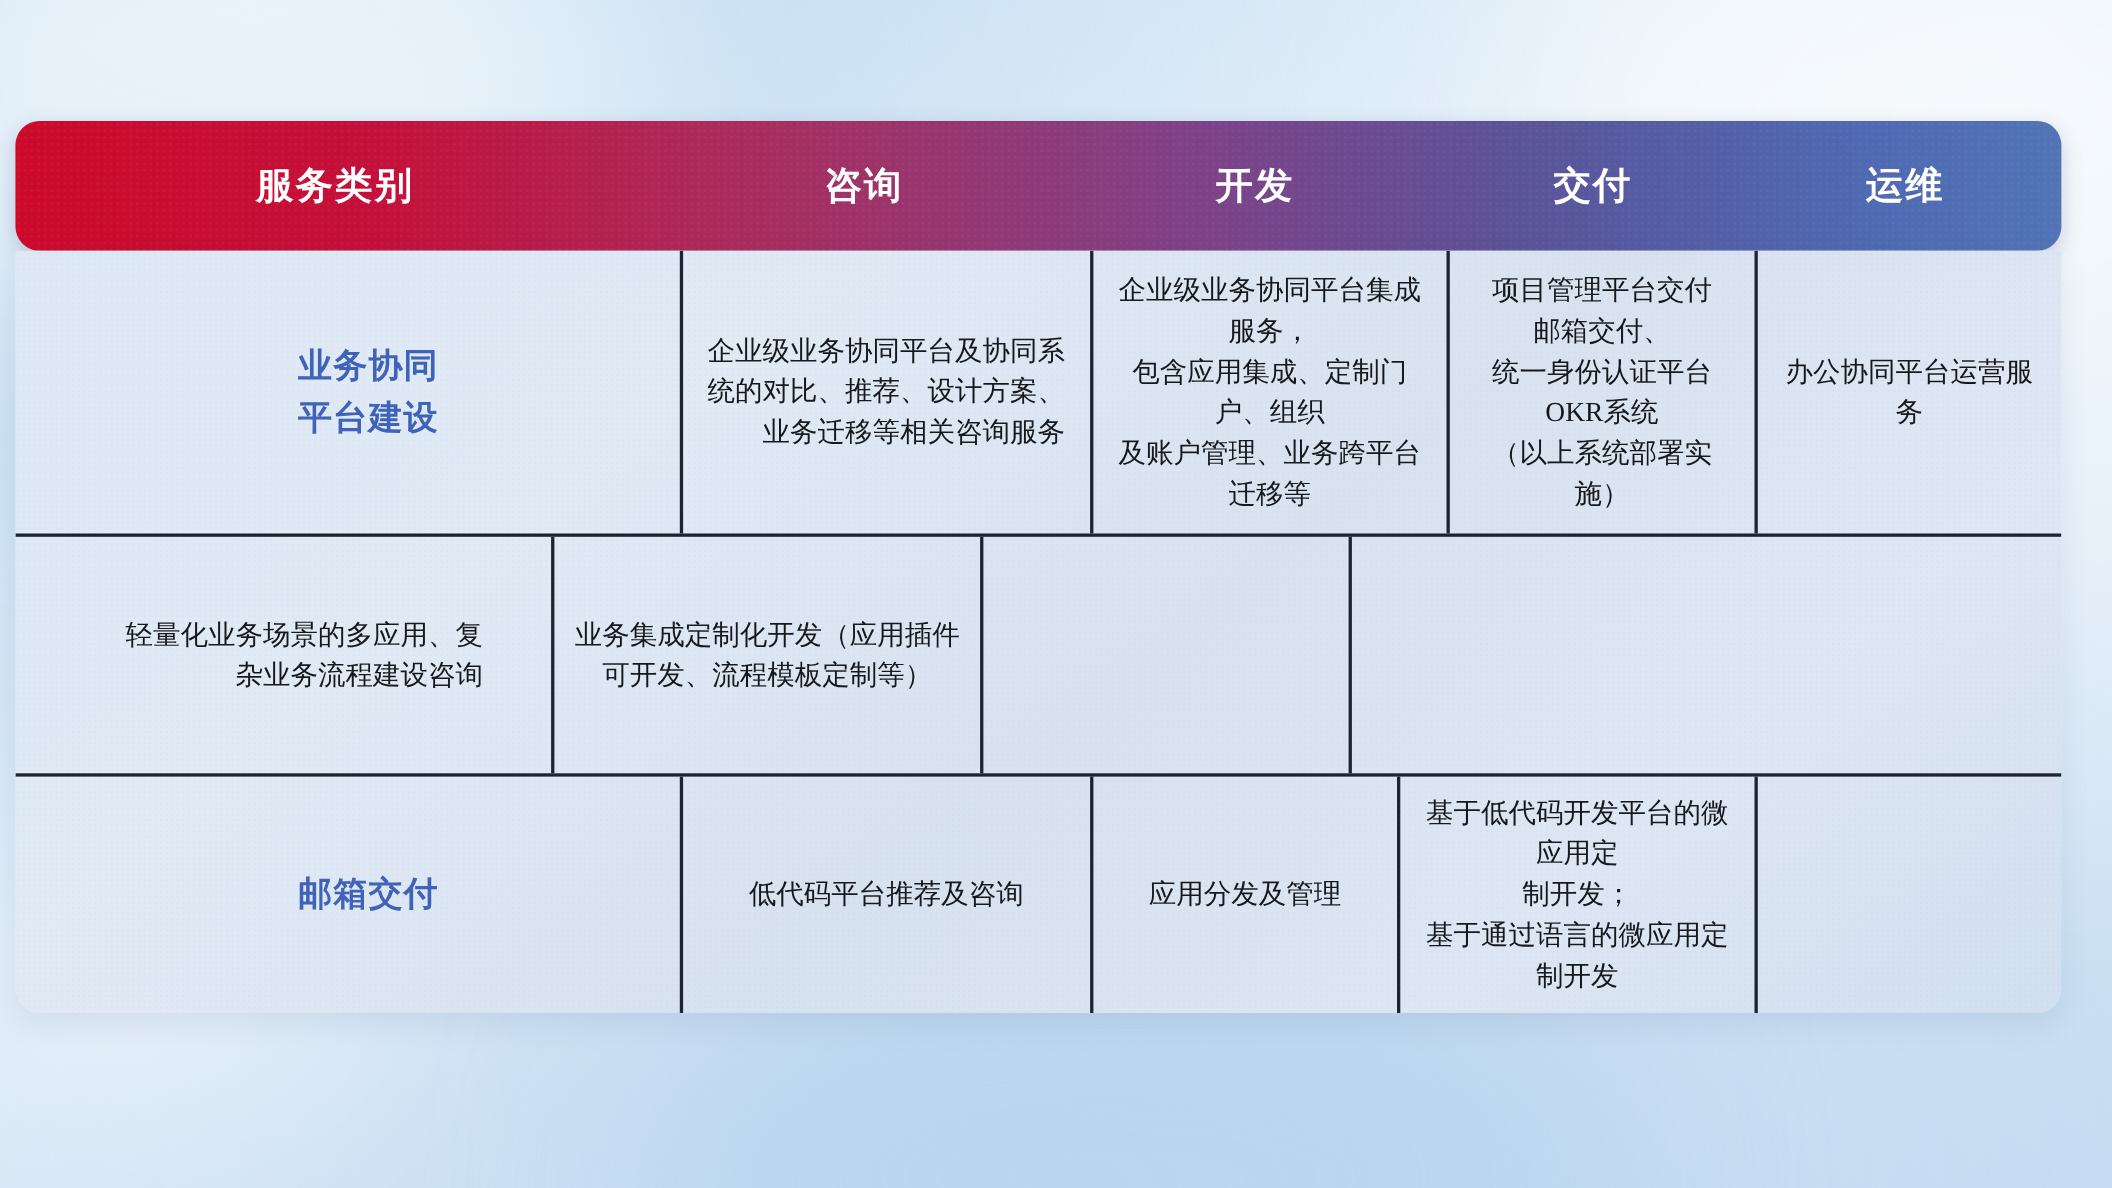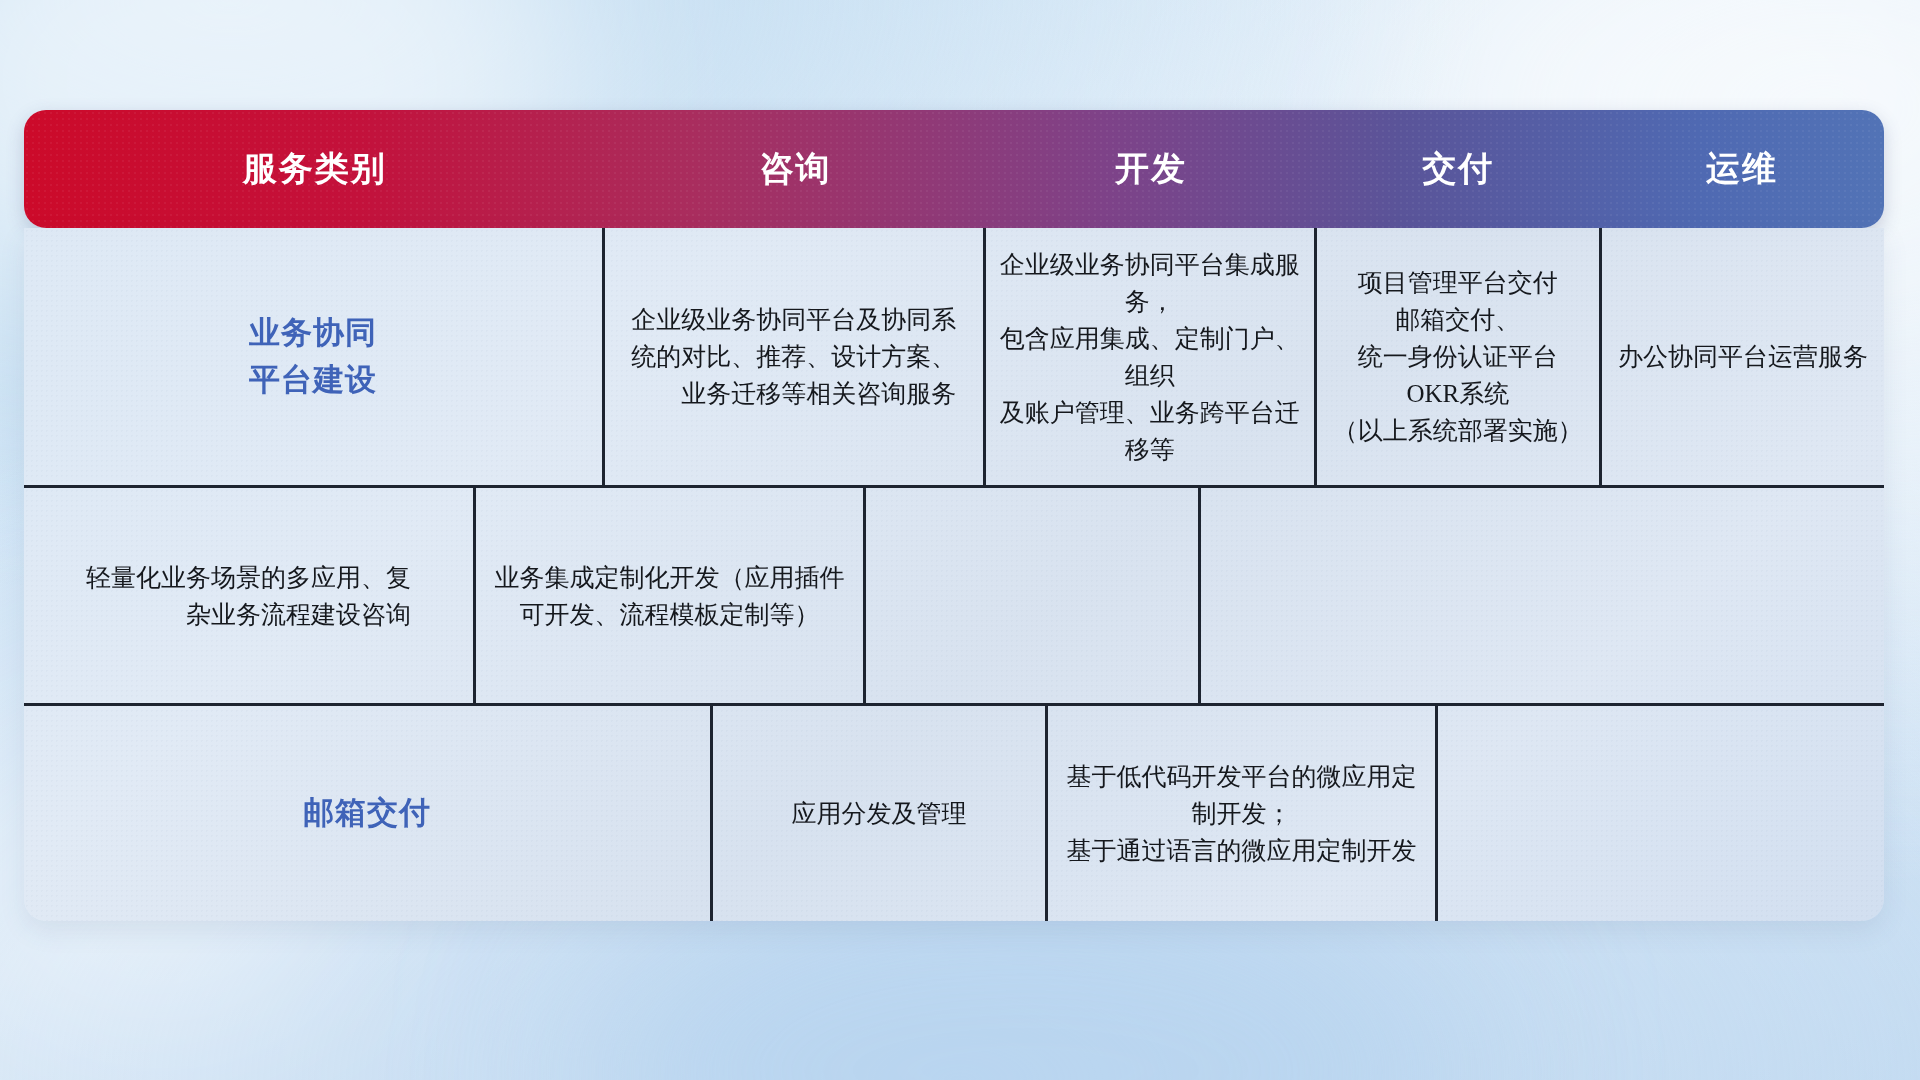--- a/index.html
+++ b/index.html
@@ -25,21 +25,21 @@
     filter: blur(90px);
     pointer-events: none;
   }
   .bg-blob.b1 { left: -140px; top: -180px; width: 720px; height: 520px; background: rgba(255,255,255,0.55); }
   .bg-blob.b2 { right: -120px; top: -120px; width: 640px; height: 420px; background: rgba(255,255,255,0.48); }
   .bg-blob.b3 { left: 30%; bottom: -220px; width: 900px; height: 460px; background: rgba(176,208,238,0.5); }
   .bg-blob.b4 { left: -60px; bottom: 40px; width: 420px; height: 300px; background: rgba(255,255,255,0.35); }
 
   .table-wrap {
     position: absolute;
-    left: 24px;
+    left: 14px;
     top: 110px;
     width: 1860px;
   }
 
   
   .thead {
     display: flex;
     height: 118px;
     border-radius: 22px;
     background: linear-gradient(90deg,
@@ -133,21 +133,21 @@
   .row-1 { height: 257px; }
   .row-2 { height: 215px; }
   .row-3 { height: 215px; }
 
   
   .c0 { width: 686px; }
   .c1 { width: 449px; text-align: right; }
   .c2 { width: 390px; }
   .c3 { width: 335px; font-family: Liberation Serif, serif; }
 
-  .trow .td:first-child { border-left: none; }
+  .trow .td:first-child { border-left: none; margin-left: 38px; }
 </style>
 </head>
 <body>
 
 <div class="bg-blob b1"></div>
 <div class="bg-blob b2"></div>
 <div class="bg-blob b3"></div>
 <div class="bg-blob b4"></div>
 
 <div class="table-wrap">
@@ -183,20 +183,21 @@
       <div class="td c1">轻量化业务场景的多应用、复
 杂业务流程建设咨询</div>
       <div class="td c2">业务集成定制化开发（应用插件
 可开发、流程模板定制等）</div>
       <div class="td c3"></div>
       <div class="td c3"></div>
     </div>
 
     <div class="trow row-3">
       <div class="td cat c0">邮箱交付</div>
+      <div class="td c1">低代码平台推荐及咨询</div>
       <div class="td c3">应用分发及管理</div>
       <div class="td c2">基于低代码开发平台的微应用定
 制开发；
 基于通过语言的微应用定制开发</div>
       <div class="td c3"></div>
     </div>
 
   </div>
 </div>
 

